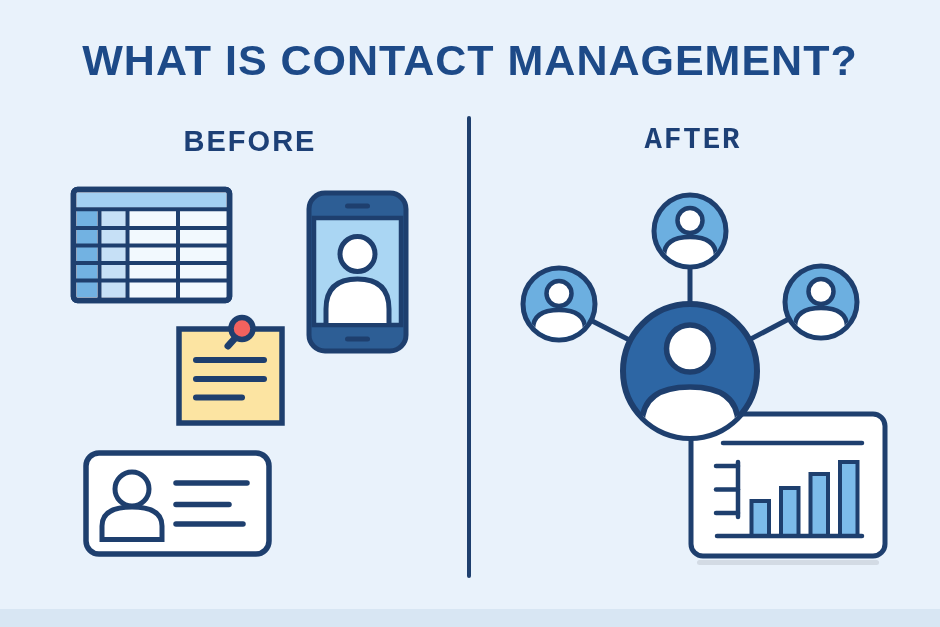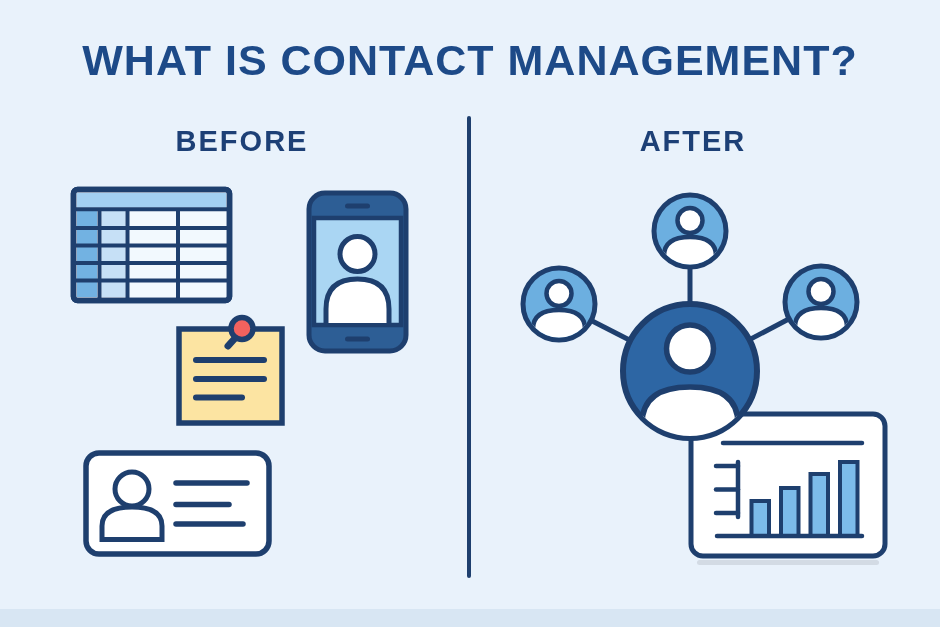--- a/index.html
+++ b/index.html
@@ -11,22 +11,22 @@
   .title{
     position:absolute;top:34px;left:0;width:940px;margin:0;
     text-align:center;font-size:43px;line-height:52px;font-weight:800;
     letter-spacing:1px;color:var(--title-text,#1d4a88);
   }
   .col-header{
     position:absolute;top:123px;width:260px;margin:0;
     text-align:center;font-size:29px;line-height:36px;font-weight:800;
     letter-spacing:2px;color:var(--heading-text,#1d4076);
   }
-  .col-header.before{left:112px;}
-  .col-header.after{left:563px;}
+  .col-header.before{left:120px;}
+  .col-header.after{left:563px;font-family:Liberation Mono, monospace;}
   .divider{
     position:absolute;left:467px;top:116px;width:4px;height:462px;
     border-radius:2px;background:var(--outline-navy,#1e3f6e);
   }
   .art{position:absolute;left:0;top:0;}
   
   .f-white{fill:var(--card-white,#ffffff);}
   .f-pale{fill:var(--pale-cell,#f2f9fe);}
   .f-header{fill:var(--header-cell,#a3d0f2);}
   .f-col1{fill:var(--column-blue,#72b2e2);}

